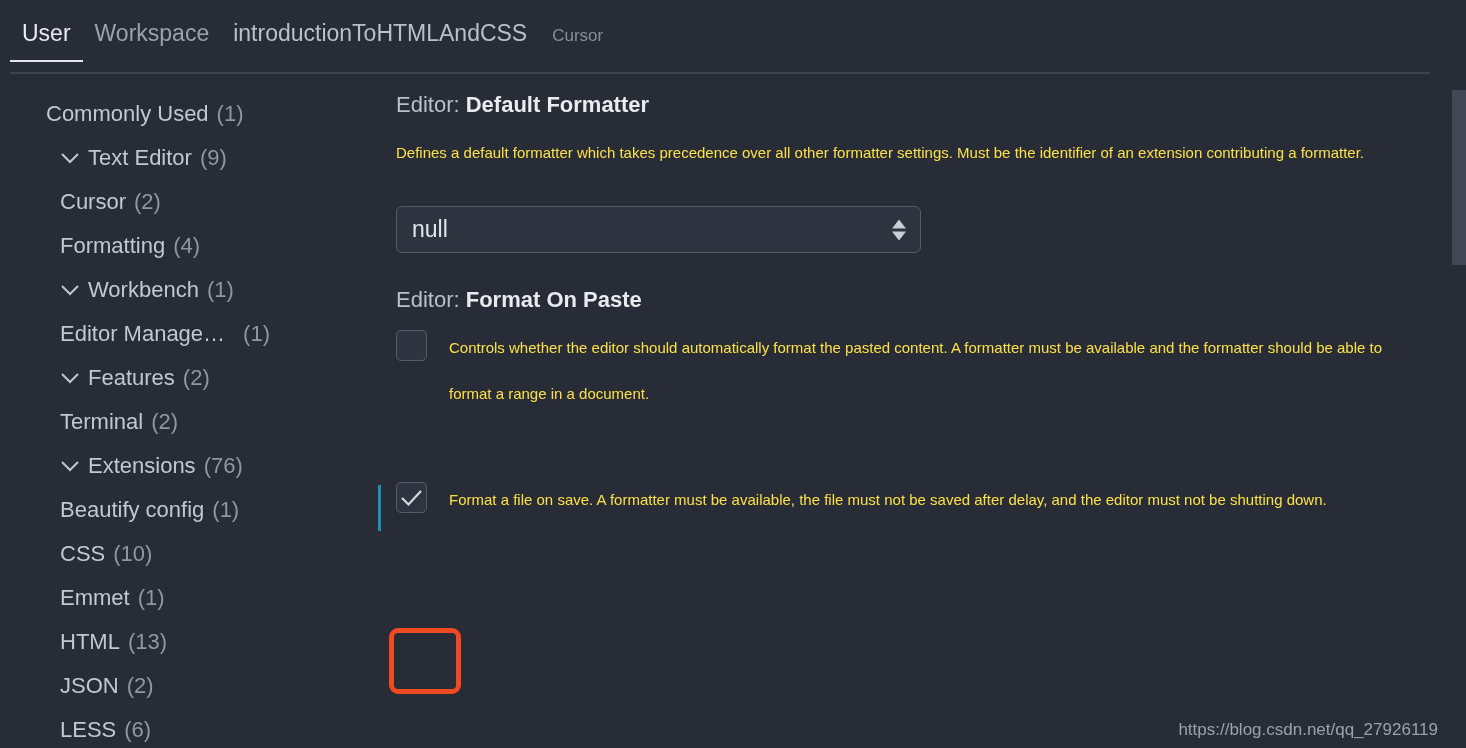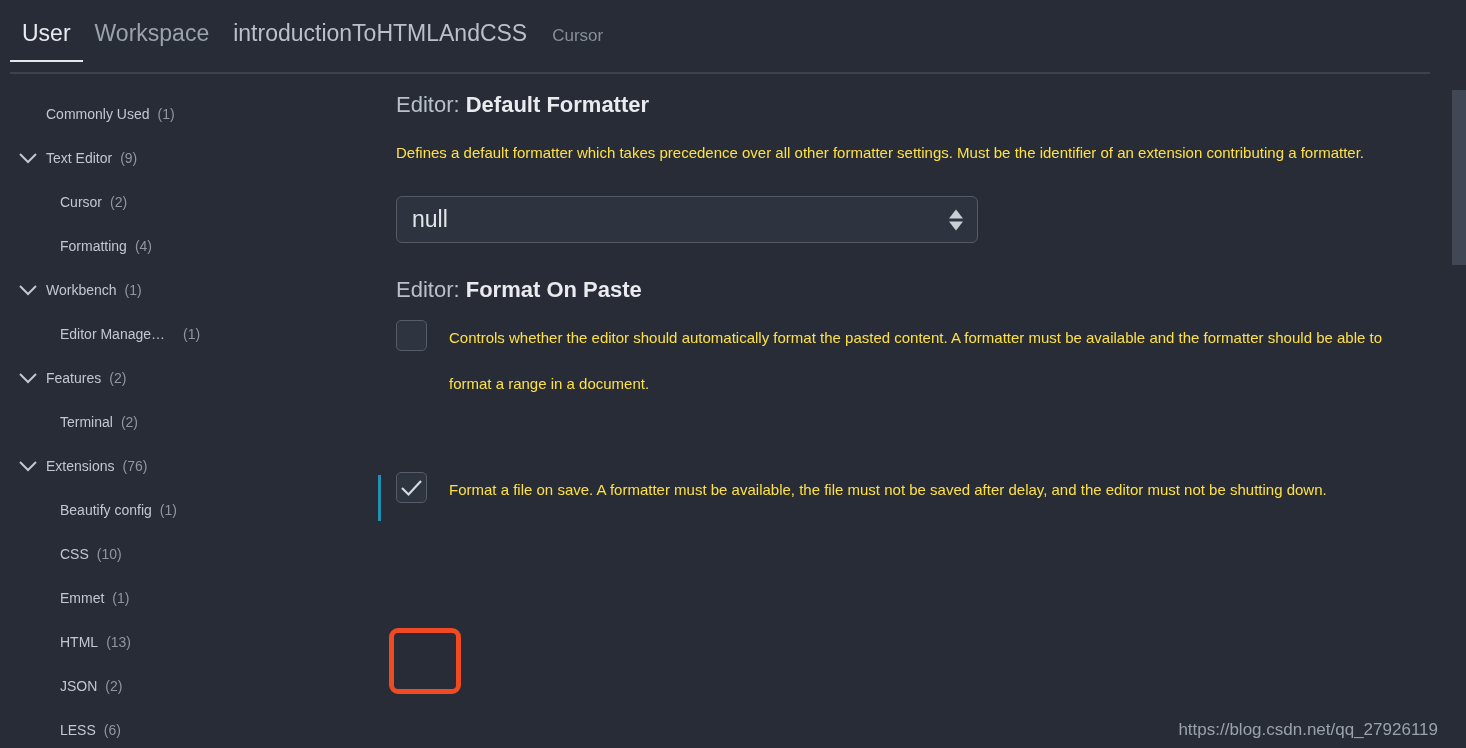--- a/index.html
+++ b/index.html
@@ -77,28 +77,29 @@
   .sidebar {
     width: 378px;
     box-sizing: border-box;
     padding-top: 18px;
     flex: 0 0 378px;
   }
   .tree-item {
     display: flex;
     align-items: center;
     height: 44px;
-    font-size: 14px;
+    font-size: 22px;
     color: #b6bdc6;
     padding-left: 46px;
     cursor: pointer;
     white-space: nowrap;
   }
   .tree-item.has-chevron {
     padding-left: 10px;
+    margin-left: 42px;
   }
   .tree-item.child {
     padding-left: 60px;
   }
   .chevron {
     width: 36px;
     display: inline-flex;
     align-items: center;
     justify-content: center;
     flex: 0 0 36px;
@@ -145,23 +146,23 @@
   .setting-desc {
     font-size: 15px;
     line-height: 46px;
     color: #fde047;
     max-width: 1030px;
   }
 
   
   .select-wrap {
     position: relative;
-    width: 582px;
+    width: 525px;
     height: 47px;
-    margin-top: 20px;
+    margin-top: 30px;
     border: 1px solid #555b66;
     border-radius: 6px;
     background: #2e343f;
     box-sizing: border-box;
     cursor: pointer;
   }
   .select-value {
     position: absolute;
     left: 15px;
     top: 0;

